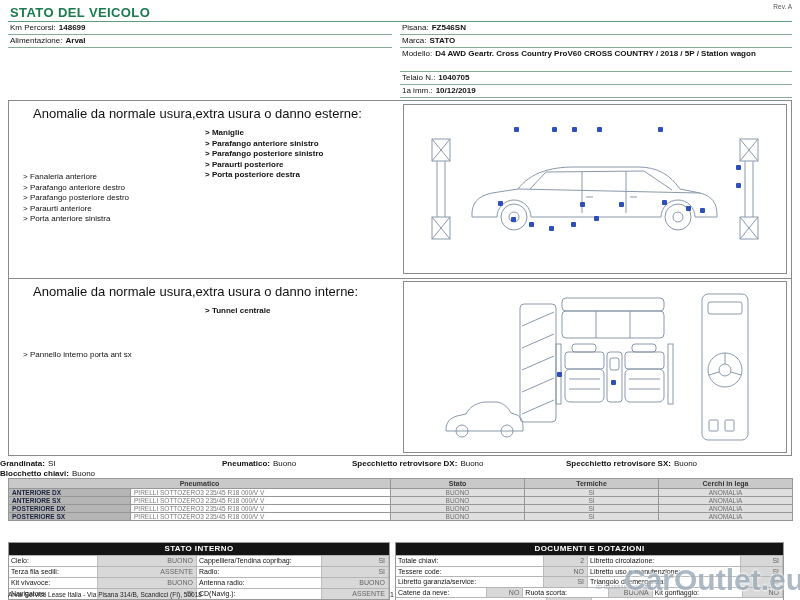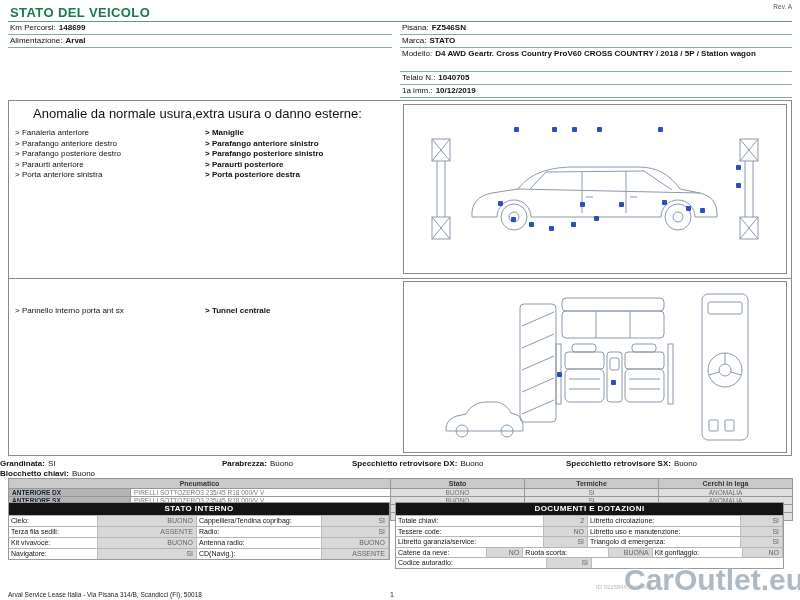--- a/index.html
+++ b/index.html
@@ -24,21 +24,21 @@
   .info-row.tall { min-height:24px; }
 
   
   .main-box { position:absolute; left:8px; top:100px; width:784px; height:356px;
               border:1px solid #8a8a8a; background:#fff; }
   .panel { position:absolute; left:0; width:100%; }
   .panel-exterior { top:0; height:178px; border-bottom:1px solid #8a8a8a; }
   .panel-interior { top:178px; height:177px; }
   .panel-heading { position:absolute; left:24px; top:5px; font-size:13px; font-weight:normal; }
   .anomaly-col { position:absolute; top:27px; font-size:8px; line-height:10.5px; }
-  .col1 { left:6px; } .col2 { left:196px;font-weight:bold; }
+  .col1 { left:14px;margin-top:44px; } .col2 { left:196px;font-weight:bold; }
   .diagram-box { position:absolute; right:4px; top:3px; width:384px; height:170px;
                  border:1px solid #8a8a8a; background:#fff; }
   .panel-interior .diagram-box { top:2px; height:172px; }
 
   
   .status-line { position:absolute; left:0; width:784px; height:10px; font-size:8px; }
   .status-line .sl-item { position:absolute; top:0; white-space:nowrap; }
   .sl-lab { font-weight:bold; } .sl-val { margin-left:3px; }
   #sline1 { top:459px; } #sline2 { top:469px; }
   .p0 { left:0; } .p1 { left:222px; } .p2 { left:352px; } .p3 { left:566px; }
@@ -48,21 +48,21 @@
            table-layout:fixed; }
   .tires th { background:#c9c9c9; border:1px solid #979797; color:#333; font-size:7px;
               font-weight:bold; padding:1px; height:10px; text-align:center; }
   .tires td { border:1px solid #979797; padding:0 3px; height:8px; font-size:6.5px;
               white-space:nowrap; overflow:hidden; }
   .tires td.pos  { background:#b5b5b5; font-weight:bold; color:#15203c; }
   .tires td.desc { color:#7a7a7a; }
   .tires td.cell { background:#dfdfdf; color:#6e6e6e; text-align:center; }
 
   
-  .kvtable { position:absolute; top:502px; border:1px solid #9a9a9a; background:#fff; }
+  .kvtable { position:absolute; top:542px; border:1px solid #9a9a9a; background:#fff; }
   #interno-table   { left:8px;  width:382px; }
   #documenti-table { left:395px; width:389px; }
   .kvhead { background:#141414; color:#fff; font-weight:bold; text-align:center;
             font-size:8px; letter-spacing:.4px; height:12px; line-height:12px; }
   .kvrow { display:flex; border-top:1px solid #b5b5b5; height:11px; align-items:stretch; }
   #documenti-table .kvrow { height:10.5px; }
   .kvlab { font-size:7px; padding:1px 2px; white-space:nowrap; overflow:hidden; }
   .kvval { font-size:7px; background:#d8d8d8; color:#666; text-align:right; padding:1px 3px;
            border-left:1px solid #bdbdbd; border-right:1px solid #bdbdbd; white-space:nowrap; }
   .kvfill { flex:1; }
@@ -176,20 +176,21 @@
             <rect x="125" y="117" width="5" height="5" rx="1"></rect>
             <rect x="145" y="121" width="5" height="5" rx="1"></rect>
             <rect x="167" y="117" width="5" height="5" rx="1"></rect>
             <rect x="190" y="111" width="5" height="5" rx="1"></rect>
           </g>
         </svg>
       </div>
     </div>
 
     <div class="panel panel-interior">
+      <div class="panel-heading">Anomalie da normale usura,extra usura o danno interne:</div>
       <div class="anomaly-col col1">
         <div class="anomaly-item">&gt; Pannello interno porta ant sx</div>
       </div>
       <div class="anomaly-col col2">
         <div class="anomaly-item">&gt; Tunnel centrale</div>
       </div>
       <div class="diagram-box">
         <svg width="100%" height="100%" viewBox="0 0 382 170" preserveAspectRatio="xMidYMid meet">
           <g fill="none" stroke="#8b99ab" stroke-width="1">
             <rect x="116" y="22" width="36" height="118" rx="4"></rect>
@@ -224,21 +225,21 @@
             <rect x="153" y="90" width="5" height="5" rx="1"></rect>
             <rect x="207" y="98" width="5" height="5" rx="1"></rect>
           </g>
         </svg>
       </div>
     </div>
   </div>
 
   <div class="status-line" id="sline1">
     <span class="sl-item p0"><span class="sl-lab">Grandinata:</span><span class="sl-val">SI</span></span>
-    <span class="sl-item p1"><span class="sl-lab">Parabrezza:</span><span class="sl-val">Buono</span></span>
+    <span class="sl-item p1"><span class="sl-lab">Pneumatico:</span><span class="sl-val">Buono</span></span>
     <span class="sl-item p2"><span class="sl-lab">Specchietto retrovisore DX:</span><span class="sl-val">Buono</span></span>
     <span class="sl-item p3"><span class="sl-lab">Specchietto retrovisore SX:</span><span class="sl-val">Buono</span></span>
   </div>
   <div class="status-line" id="sline2">
     <span class="sl-item p0"><span class="sl-lab">Blocchetto chiavi:</span><span class="sl-val">Buono</span></span>
   </div>
 
   <table class="tires">
     <colgroup>
         <col style="width:122px">

